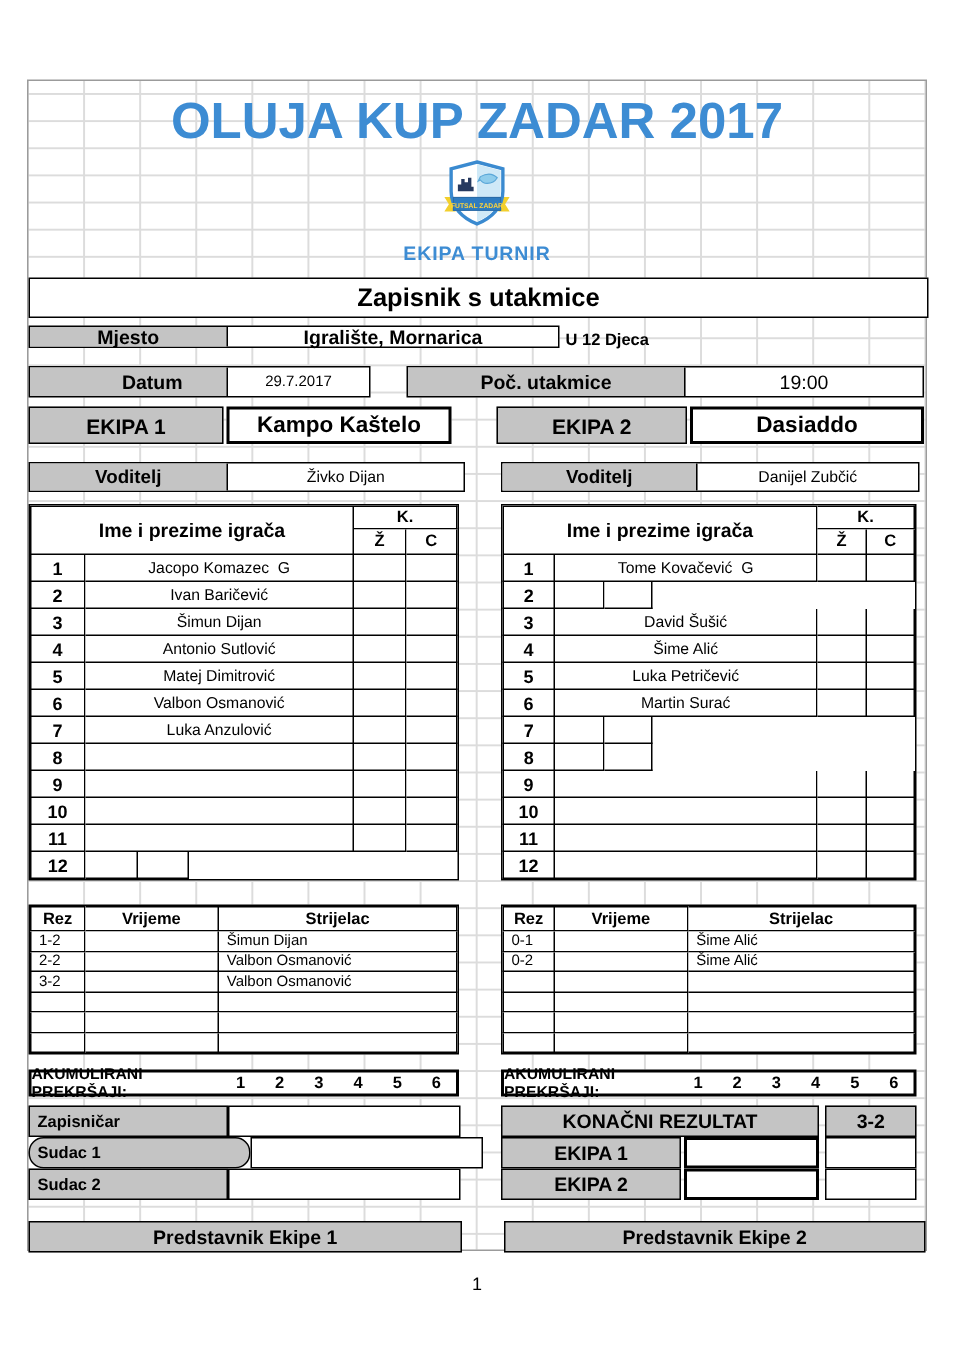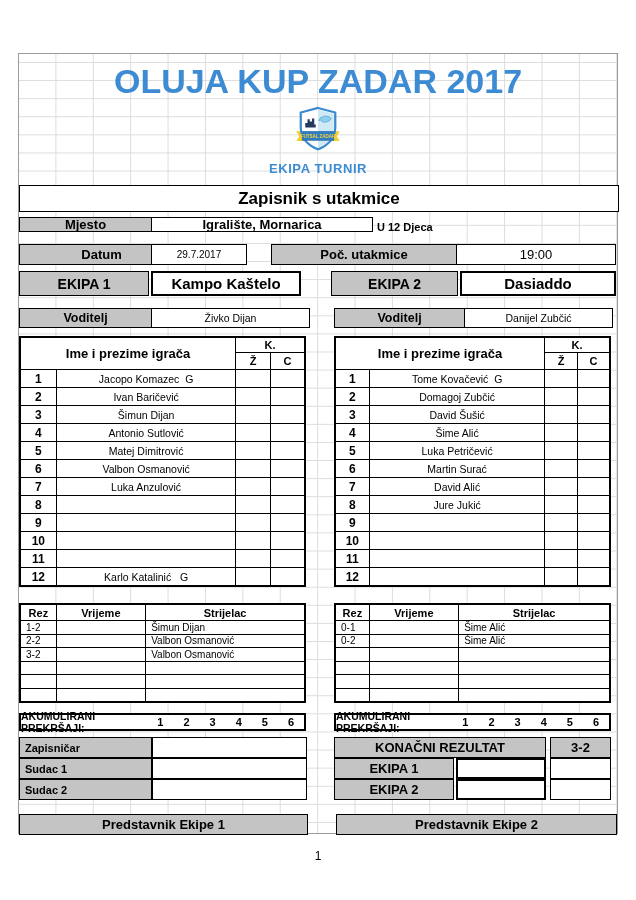--- a/index.html
+++ b/index.html
@@ -180,21 +180,20 @@
           <div class="c3" style="width:34px;"></div>
         </div>
       <div class="trow" style="height:18px;">
           <div class="c0 left gray p-num" style="width:37px;">11</div>
           <div class="c1 p-name" style="width:181px;"></div>
           <div class="c2" style="width:35px;"></div>
           <div class="c3" style="width:34px;"></div>
         </div>
       <div class="trow" style="height:18px;">
           <div class="c0 left gray p-num" style="width:37px;">12</div>
-          <div class="c1 p-name" style="width:181px;">Karlo Katalinić   G</div>
           <div class="c2" style="width:35px;"></div>
           <div class="c3" style="width:34px;"></div>
         </div>
     </div>
 
     <div class="tbl" style="left:315px;top:282px;width:277px;">
       <div class="trow" style="height:33px;">
         <div class="c0 left top gray hd" style="width:212px;font-size:13px;">Ime i prezime igrača</div>
         <div style="width:65px;display:flex;flex-direction:column;">
           <div class="c1 top gray hd" style="height:16px;font-size:11px;">K.</div>
@@ -205,21 +204,20 @@
         </div>
       </div>
       <div class="trow" style="height:18px;">
           <div class="c0 left gray p-num" style="width:35px;">1</div>
           <div class="c1 p-name" style="width:177px;">Tome Kovačević  G</div>
           <div class="c2" style="width:33px;"></div>
           <div class="c3" style="width:32px;"></div>
         </div>
       <div class="trow" style="height:18px;">
           <div class="c0 left gray p-num" style="width:35px;">2</div>
-          <div class="c1 p-name" style="width:177px;">Domagoj Zubčić</div>
           <div class="c2" style="width:33px;"></div>
           <div class="c3" style="width:32px;"></div>
         </div>
       <div class="trow" style="height:18px;">
           <div class="c0 left gray p-num" style="width:35px;">3</div>
           <div class="c1 p-name" style="width:177px;">David Šušić</div>
           <div class="c2" style="width:33px;"></div>
           <div class="c3" style="width:32px;"></div>
         </div>
       <div class="trow" style="height:18px;">
@@ -235,27 +233,25 @@
           <div class="c3" style="width:32px;"></div>
         </div>
       <div class="trow" style="height:18px;">
           <div class="c0 left gray p-num" style="width:35px;">6</div>
           <div class="c1 p-name" style="width:177px;">Martin Surać</div>
           <div class="c2" style="width:33px;"></div>
           <div class="c3" style="width:32px;"></div>
         </div>
       <div class="trow" style="height:18px;">
           <div class="c0 left gray p-num" style="width:35px;">7</div>
-          <div class="c1 p-name" style="width:177px;">David Alić</div>
           <div class="c2" style="width:33px;"></div>
           <div class="c3" style="width:32px;"></div>
         </div>
       <div class="trow" style="height:18px;">
           <div class="c0 left gray p-num" style="width:35px;">8</div>
-          <div class="c1 p-name" style="width:177px;">Jure Jukić</div>
           <div class="c2" style="width:33px;"></div>
           <div class="c3" style="width:32px;"></div>
         </div>
       <div class="trow" style="height:18px;">
           <div class="c0 left gray p-num" style="width:35px;">9</div>
           <div class="c1 p-name" style="width:177px;"></div>
           <div class="c2" style="width:33px;"></div>
           <div class="c3" style="width:32px;"></div>
         </div>
       <div class="trow" style="height:18px;">
@@ -371,21 +367,21 @@
       <span class="n">4</span>
       <span class="n">5</span>
       <span class="n">6</span>
     </div>
 
     <div class="abs flex" style="left:0;top:683px;height:21px;">
       <div class="off-lbl gray" style="width:133px;">Zapisničar</div>
       <div class="off-val" style="width:155px;"></div>
     </div>
     <div class="abs flex" style="left:0;top:704px;height:21px;">
-      <div class="off-lbl gray" style="width:133px;">Sudac 1</div>
+      <div class="off-lbl gray" style="width:148px;border-radius:10px;">Sudac 1</div>
       <div class="off-val" style="width:155px;"></div>
     </div>
     <div class="abs flex" style="left:0;top:725px;height:21px;">
       <div class="off-lbl gray" style="width:133px;">Sudac 2</div>
       <div class="off-val" style="width:155px;"></div>
     </div>
 
     <div class="abs flex" style="left:315px;top:683px;height:21px;">
       <div class="lblcell gray b" style="width:212px;font-size:13px;">KONAČNI REZULTAT</div>
       <div class="lblcell gray b" style="width:61px;margin-left:4px;font-size:13px;">3-2</div>

